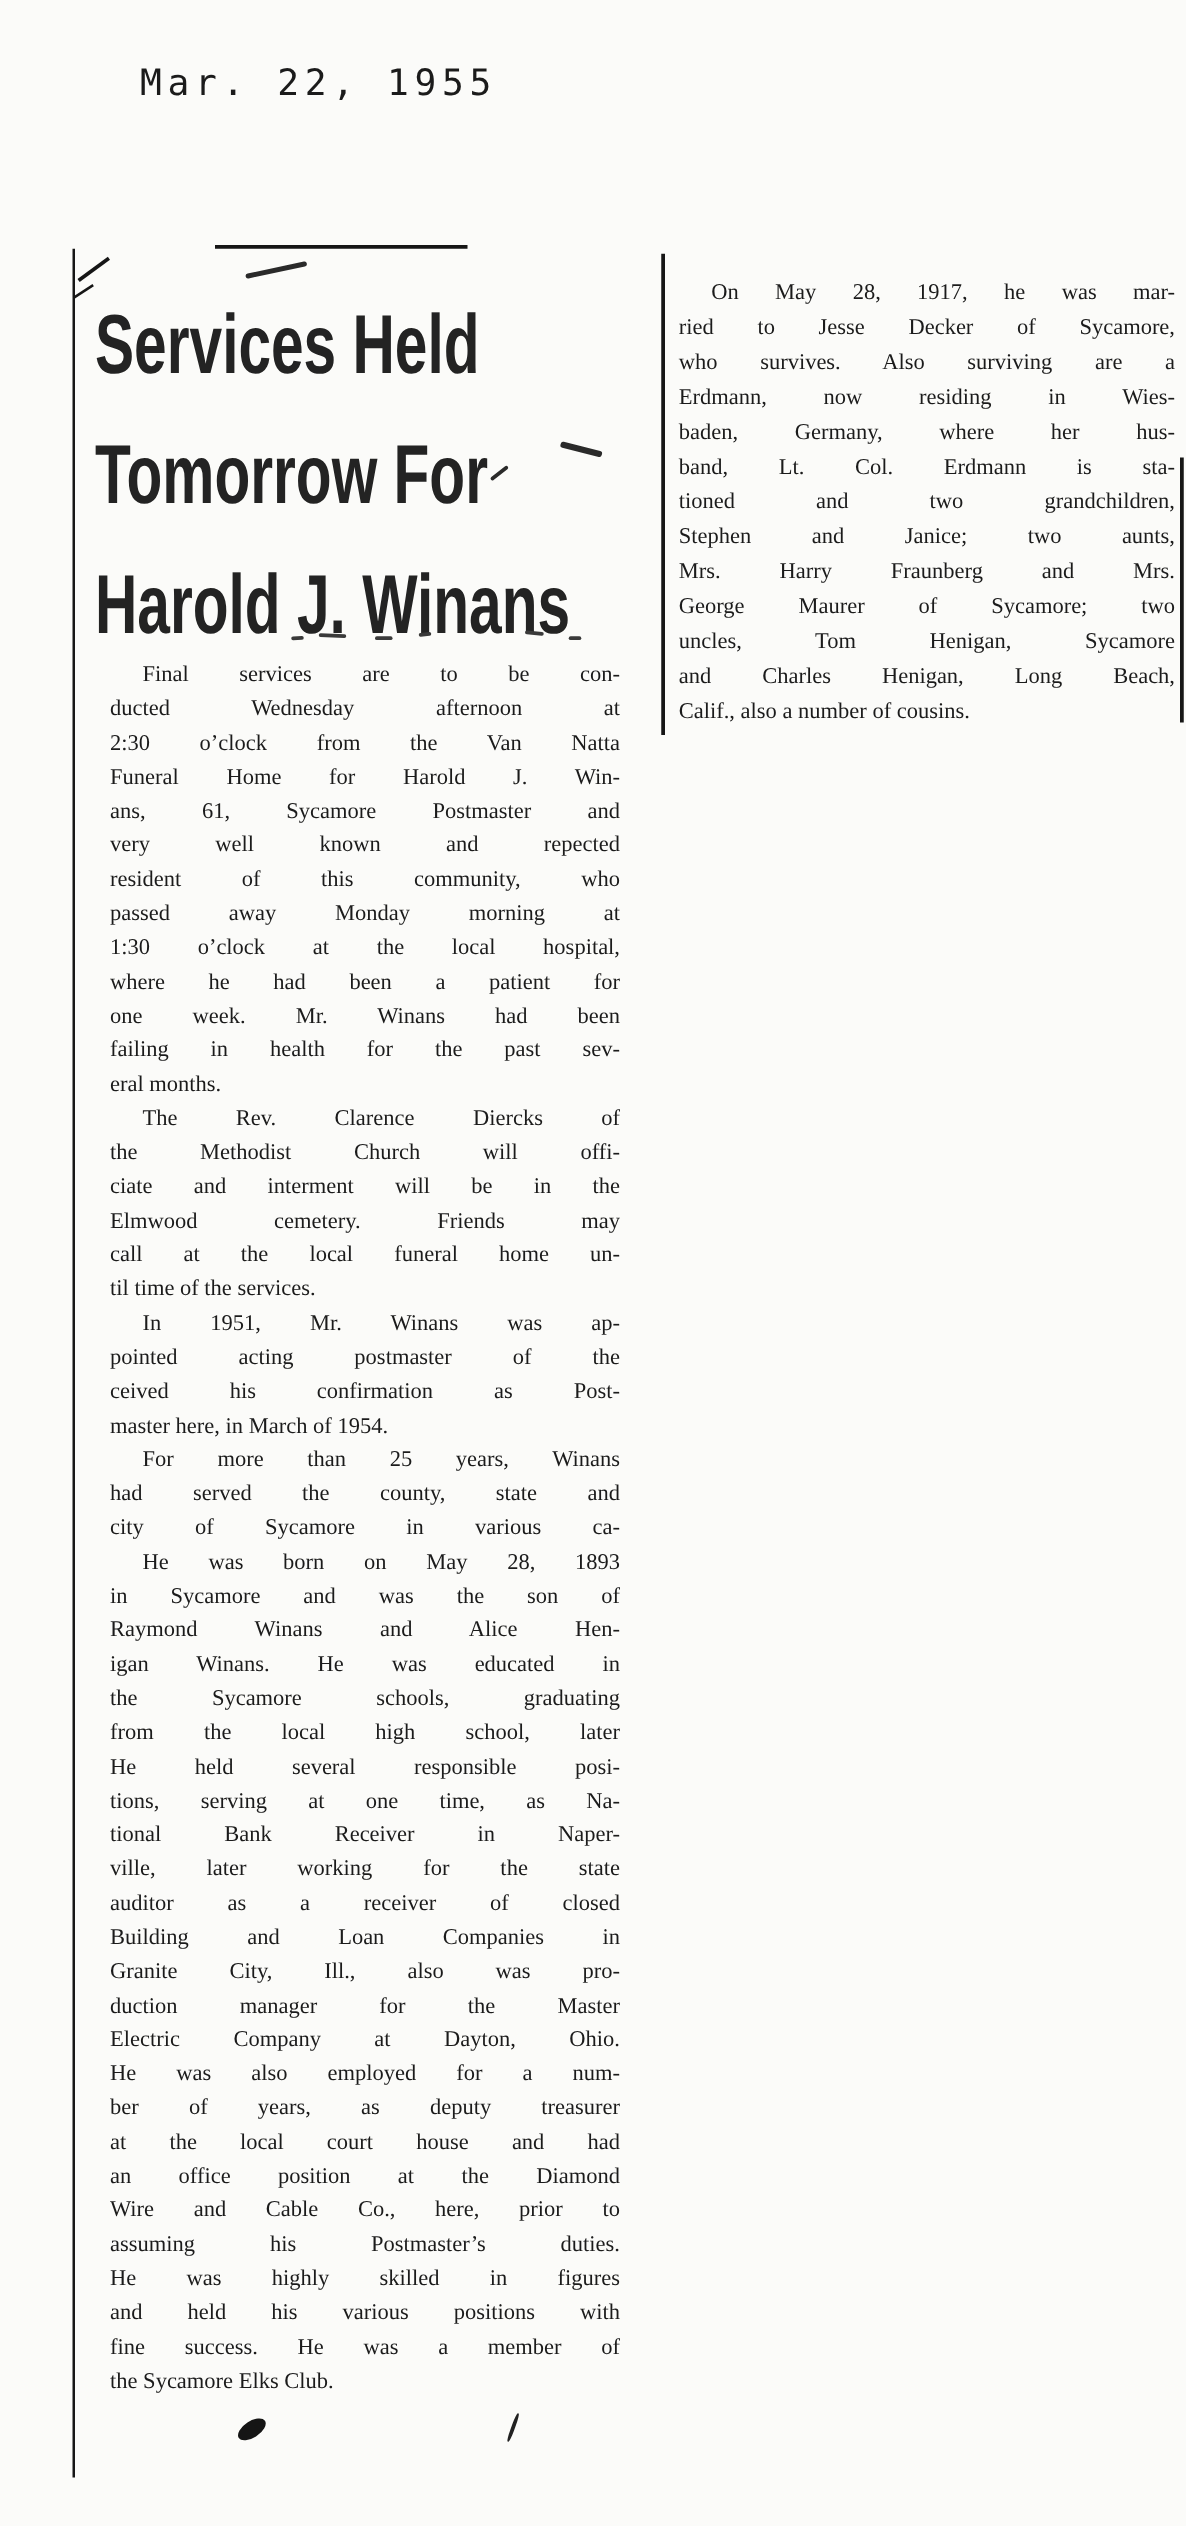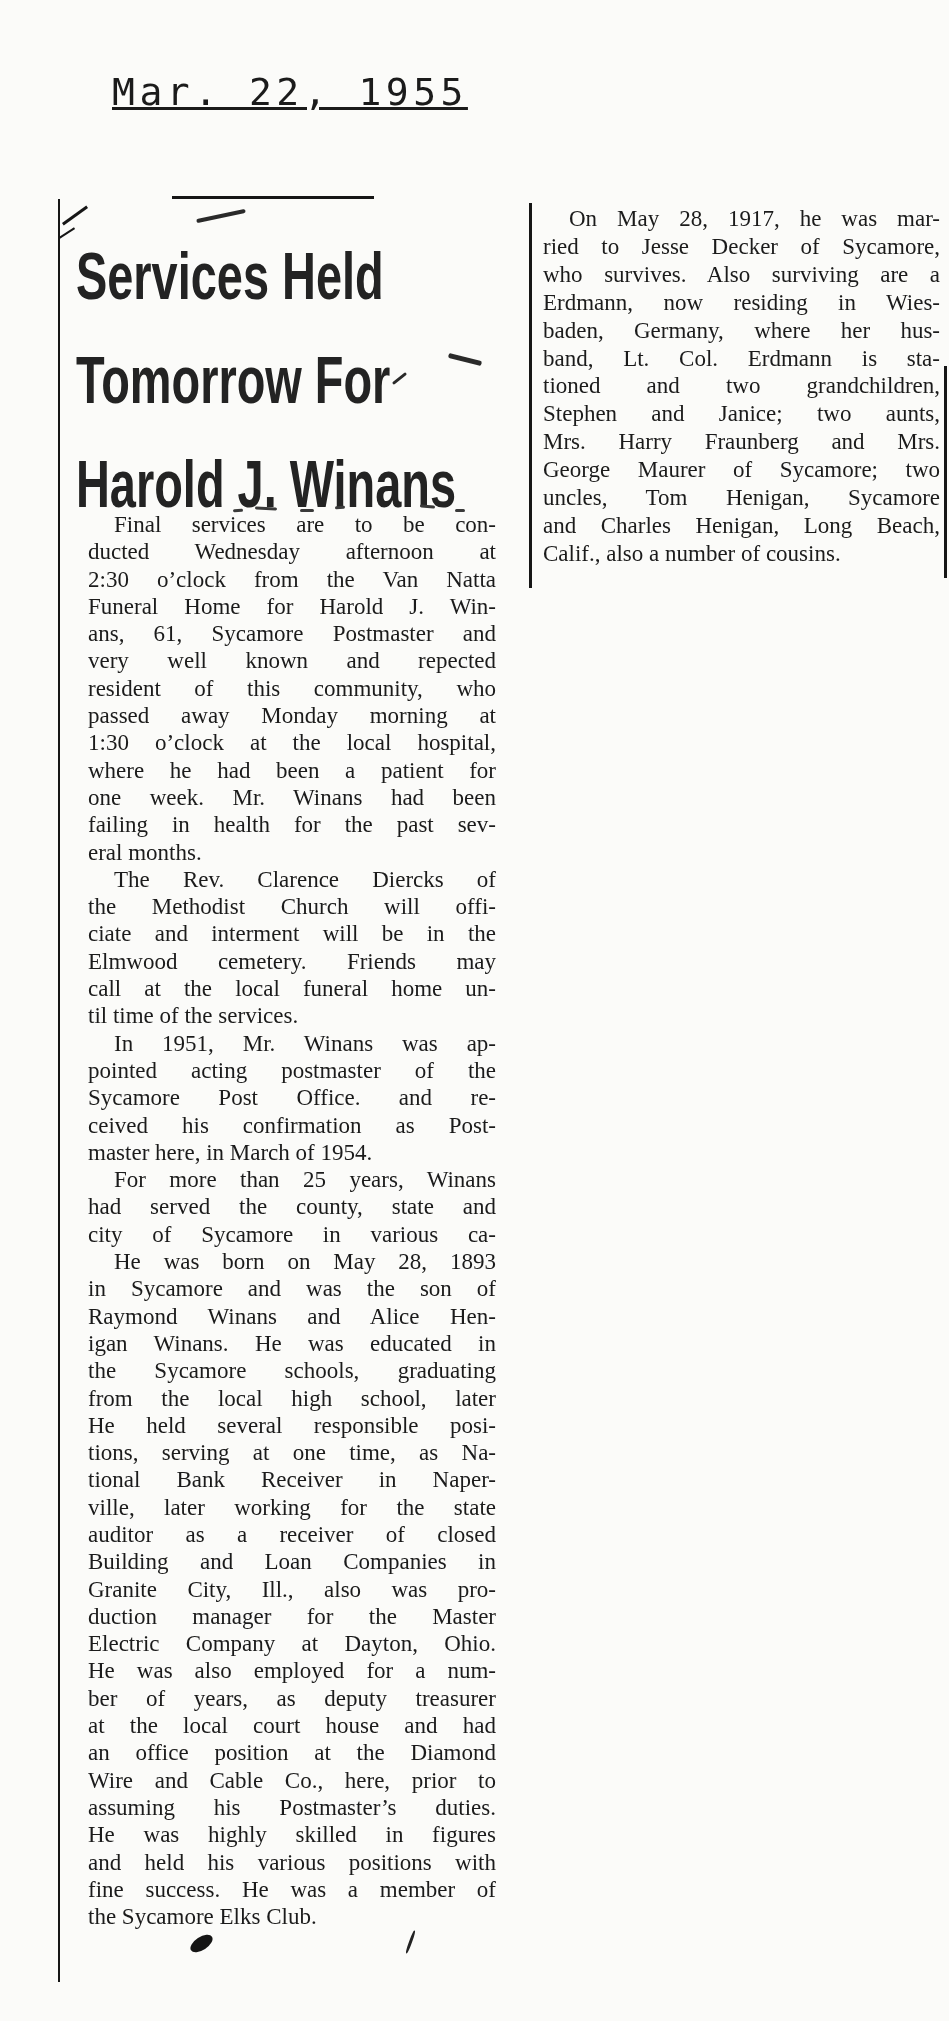--- a/index.html
+++ b/index.html
@@ -5,26 +5,25 @@
   html, body { margin: 0; padding: 0; }
   body {
     width: 949px; height: 2021px;
     position: relative;
     background: var(--paper, #fbfbf9);
     font-family: "Liberation Serif", serif;
     color: var(--ink, #1b1b1b);
     overflow: hidden;
   }
   .date-stamp {
-    position: absolute; left: 112px; top: 70px;
+    position: absolute; left: 112px; top: 49px;
     font-family: "DejaVu Sans Mono", monospace;
-    font-size: 38px; letter-spacing: 4.5px;
+    font-size: 29px; letter-spacing: 4.5px;
     color: var(--ink, #1b1b1b);
     white-space: nowrap;
-    text-decoration: underline;
   }
   .rule { position: absolute; background: var(--rule, #161616); }
   #headline-rule { left: 172px; top: 196px; width: 202px; height: 3px; }
   #left-rule   { left: 58px;  top: 199px; width: 2px; height: 1783px; }
   #tick1 { left: 60px; top: 214px; width: 30px; height: 3px; transform: rotate(-36deg); }
   #tick2 { left: 58px; top: 232px; width: 18px; height: 2px; transform: rotate(-33deg); }
   #rightcol-rule { left: 529px; top: 203px; width: 2.5px; height: 385px; }
   #rightedge-rule { left: 944px; top: 366px; width: 3px; height: 212px; }
 
   .headline {
@@ -32,21 +31,21 @@
   }
   .headline-line {
     height: 104px; line-height: 104px;
     font-family: "Liberation Sans", sans-serif;
     font-weight: bold; font-size: 67px;
     color: var(--headline_ink, #232323);
     transform: scaleX(0.70); transform-origin: left center;
     white-space: nowrap;
   }
 
-  .article-col { position: absolute; font-size: 23px; }
+  .article-col { position: absolute; font-size: 18px; margin-top: 15px; }
   #left-col  { left: 88px;  top: 511px; width: 408px; --lh: 27.3px; }
   #right-col { left: 543px; top: 205px; width: 397px; --lh: 27.9px; }
   .paragraph { margin: 0; }
   .line {
     line-height: var(--lh);
     text-align: justify;
     text-align-last: justify;
     text-justify: inter-word;
     white-space: normal;
   }
@@ -105,21 +104,20 @@
       <div class="line first">The Rev. Clarence Diercks of</div>
       <div class="line">the Methodist Church will offi-</div>
       <div class="line">ciate and interment will be in the</div>
       <div class="line">Elmwood cemetery. Friends may</div>
       <div class="line">call at the local funeral home un-</div>
       <div class="line last">til time of the services.</div>
     </div>
     <div class="paragraph">
       <div class="line first">In 1951, Mr. Winans was ap-</div>
       <div class="line">pointed acting postmaster of the</div>
-      <div class="line">Sycamore Post Office. and re-</div>
       <div class="line">ceived his confirmation as Post-</div>
       <div class="line last">master here, in March of 1954.</div>
     </div>
     <div class="paragraph">
       <div class="line first">For more than 25 years, Winans</div>
       <div class="line">had served the county, state and</div>
       <div class="line">city of Sycamore in various ca-</div>
     </div>
     <div class="paragraph">
       <div class="line first">He was born on May 28, 1893</div>

